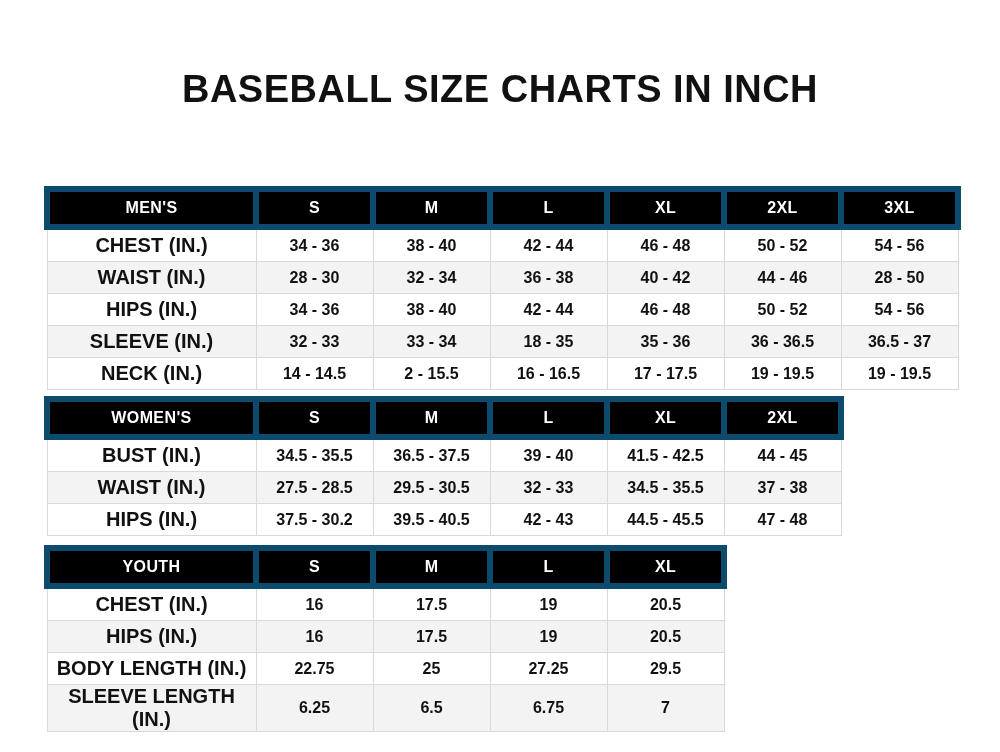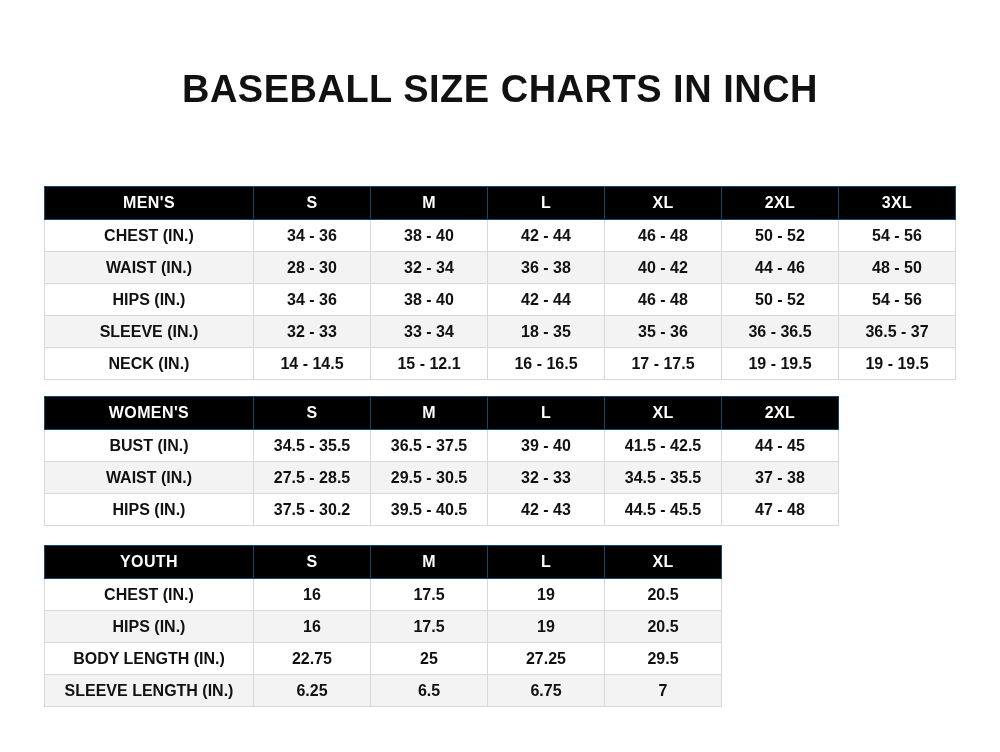--- a/index.html
+++ b/index.html
@@ -46,34 +46,34 @@
     text-align: center;
     vertical-align: middle;
     font-size: 16px;
     font-weight: bold;
     color: #111111;
     background: #ffffff;
   }
   .chart thead th {
     background: #000000;
     color: #ffffff;
-    border: 1px solid #0c4a6e;
+    border: 6px solid #0c4a6e;
     font-size: 16px;
     letter-spacing: 0.4px;
     height: 32px;
   }
   .chart thead th.cat {
     text-align: center;
   }
   .chart tbody tr.alt td {
     background: #f3f3f3;
   }
   .chart tbody td.rowlabel {
     background: #ffffff;
-    font-size: 16px;
+    font-size: 20px;
   }
   .chart tbody tr.alt td.rowlabel {
     background: #f3f3f3;
   }
 
   
   #mens-chart {
     top: 186px;
     left: 44px;
     width: 911px;
@@ -137,21 +137,21 @@
         <td>50 - 52</td>
         <td>54 - 56</td>
       </tr>
       <tr class="alt">
         <td class="rowlabel">WAIST (IN.)</td>
         <td>28 - 30</td>
         <td>32 - 34</td>
         <td>36 - 38</td>
         <td>40 - 42</td>
         <td>44 - 46</td>
-        <td>48 - 50</td>
+        <td>28 - 50</td>
       </tr>
       <tr>
         <td class="rowlabel">HIPS (IN.)</td>
         <td>34 - 36</td>
         <td>38 - 40</td>
         <td>42 - 44</td>
         <td>46 - 48</td>
         <td>50 - 52</td>
         <td>54 - 56</td>
       </tr>
@@ -160,21 +160,21 @@
         <td>32 - 33</td>
         <td>33 - 34</td>
         <td>18 - 35</td>
         <td>35 - 36</td>
         <td>36 - 36.5</td>
         <td>36.5 - 37</td>
       </tr>
       <tr>
         <td class="rowlabel">NECK (IN.)</td>
         <td>14 - 14.5</td>
-        <td>15 - 12.1</td>
+        <td>2 - 15.5</td>
         <td>16 - 16.5</td>
         <td>17 - 17.5</td>
         <td>19 - 19.5</td>
         <td>19 - 19.5</td>
       </tr>
     </tbody>
   </table>
 
   <table class="chart" id="womens-chart">
     <colgroup>

